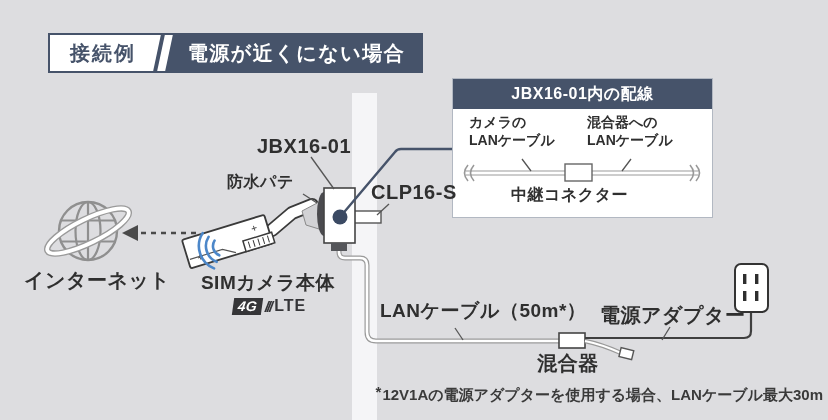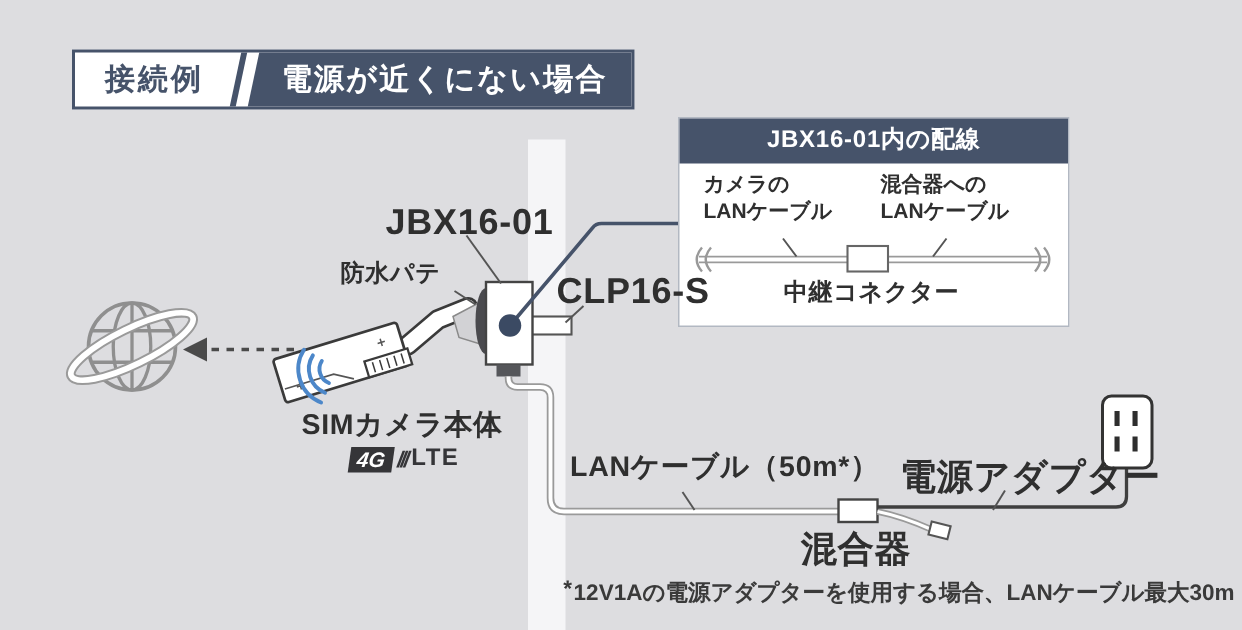--- a/index.html
+++ b/index.html
@@ -22,25 +22,25 @@
     text-align:center;color:#fff;font-weight:bold;font-size:20px;letter-spacing:1.5px;}
   
   .callout{position:absolute;left:452px;top:78px;width:261px;height:140px;
     background:#fff;border:1px solid #b2b8c2;box-sizing:border-box;}
   .callout .hd{position:absolute;left:0;top:0;right:0;height:30px;background:#46536a;
     color:#fff;font-weight:bold;font-size:16px;text-align:center;line-height:30px;letter-spacing:0.5px;}
   .callout .side-lbl{position:absolute;top:34px;width:116px;text-align:left;
     font-size:14px;font-weight:bold;color:#2f2f2f;line-height:1.3;white-space:pre-line;}
   .callout .side-lbl.l{left:16px;}
   .callout .side-lbl.r{left:134px;}
-  .callout .conn-lbl{position:absolute;left:58px;top:106px;width:140px;text-align:center;
+  .callout .conn-lbl{position:absolute;left:58px;top:106px;width:140px;
     font-size:16px;font-weight:bold;color:#2f2f2f;letter-spacing:0.5px;}
   
   .lbl{position:absolute;font-weight:bold;color:#2f2f2f;white-space:nowrap;
-    font-size:24px;letter-spacing:0.5px;z-index:4;}
+    font-size:20px;letter-spacing:0.5px;z-index:4;}
   .ctr{text-align:center;}
   
   .badge-row{position:absolute;left:233px;top:297px;display:flex;align-items:center;gap:3px;z-index:4;}
   .b4g{display:inline-block;background:#353538;color:#fff;font-weight:bold;font-style:italic;
     font-size:14px;line-height:17px;padding:0 5px;transform:skewX(-8deg);}
   .slashes{font-weight:bold;font-style:italic;color:#353538;font-size:15px;letter-spacing:-2px;}
   .lte{font-weight:bold;color:#353538;font-size:16px;letter-spacing:1px;}
   
   .note{position:absolute;top:386px;right:5px;z-index:4;color:#3a3a3a;font-weight:bold;font-size:15px;}
   .note .star{display:inline-block;transform:translateY(-3px);margin-right:1px;font-size:15px;}
@@ -152,20 +152,21 @@
 
     <g stroke="#555" stroke-width="1.3" fill="none">
       <path d="M311,157 L334,189"></path>
       <path d="M303,194 L317,203"></path>
       <path d="M389,204 L377,215"></path>
       <path d="M455,328 L463,340"></path>
       <path d="M670,327 L662,340"></path>
     </g>
   </svg>
 
+  <div class="lbl ctr" style="left:24px;top:267px;width:134px;">インターネット</div>
   <div class="lbl ctr" style="left:194px;top:270px;width:148px;font-size:19px;">SIMカメラ本体</div>
 
   <div class="badge-row">
     <span class="b4g">4G</span>
     <span class="slashes">///</span>
     <span class="lte">LTE</span>
   </div>
 
   <div class="lbl" style="left:257px;top:135px;">JBX16-01</div>
   <div class="lbl" style="left:227px;top:172px;font-size:16px;">防水パテ</div>

